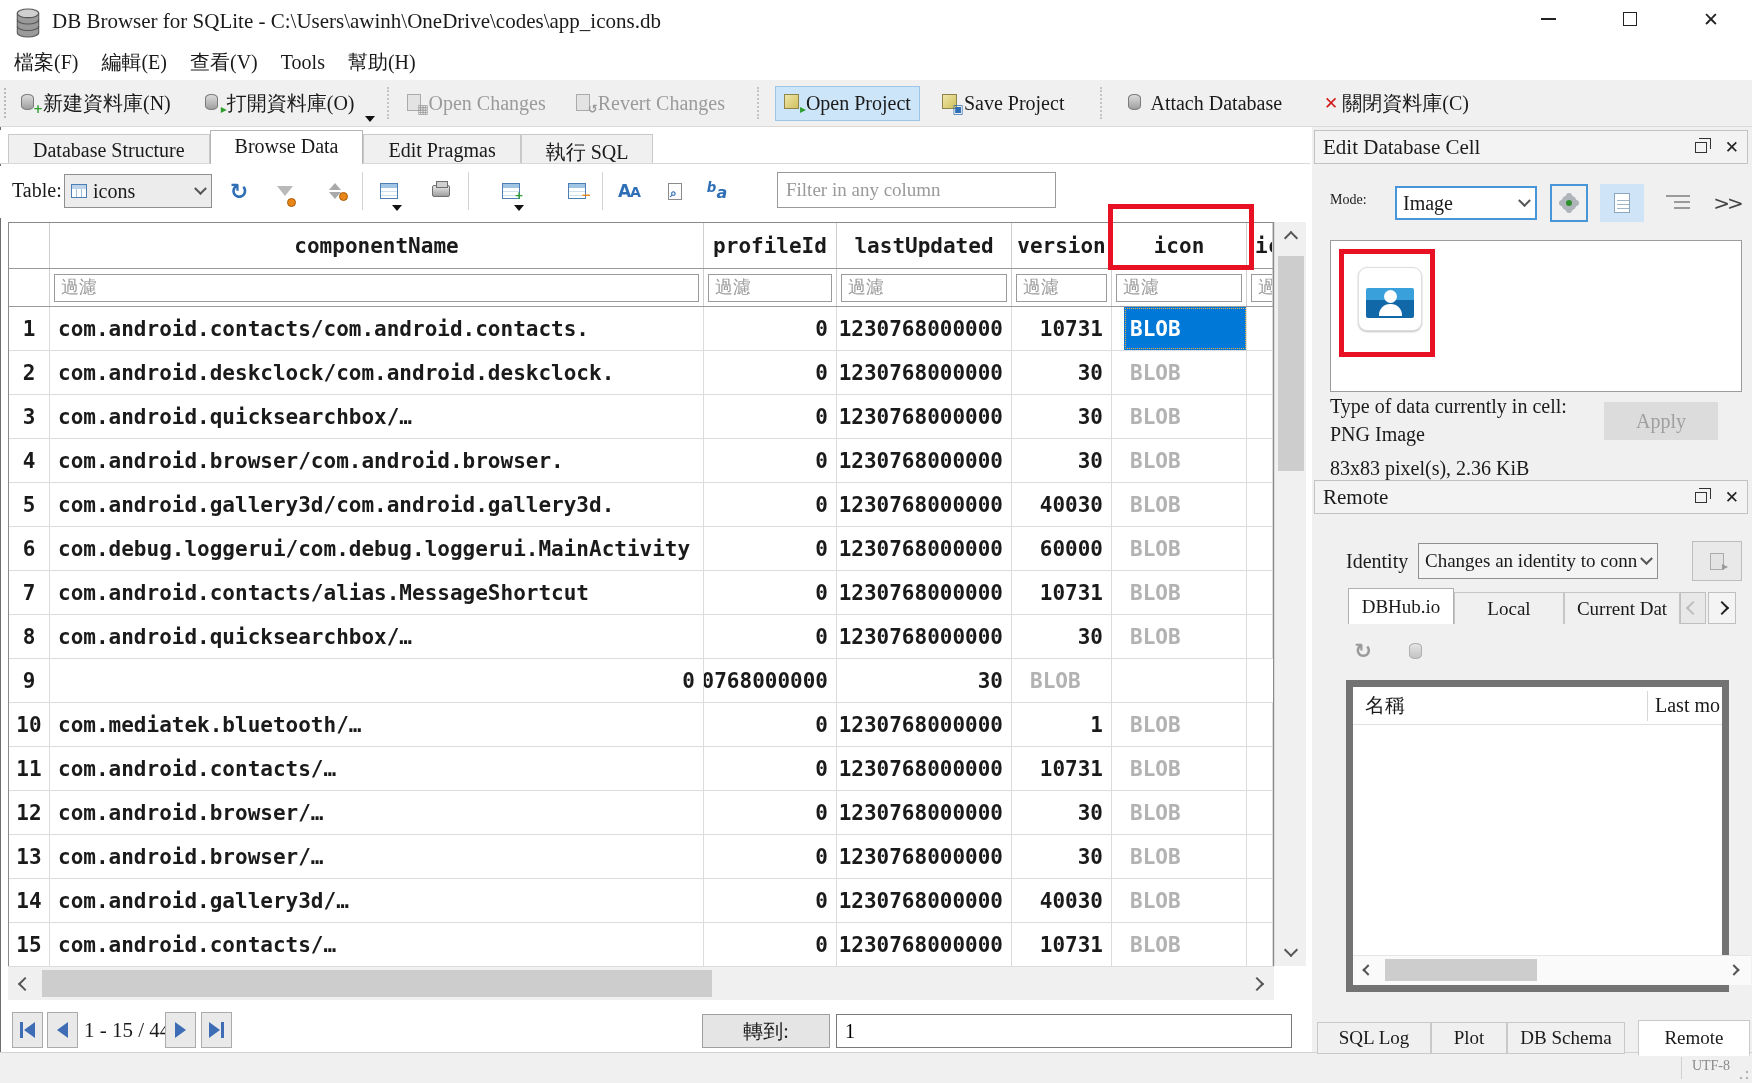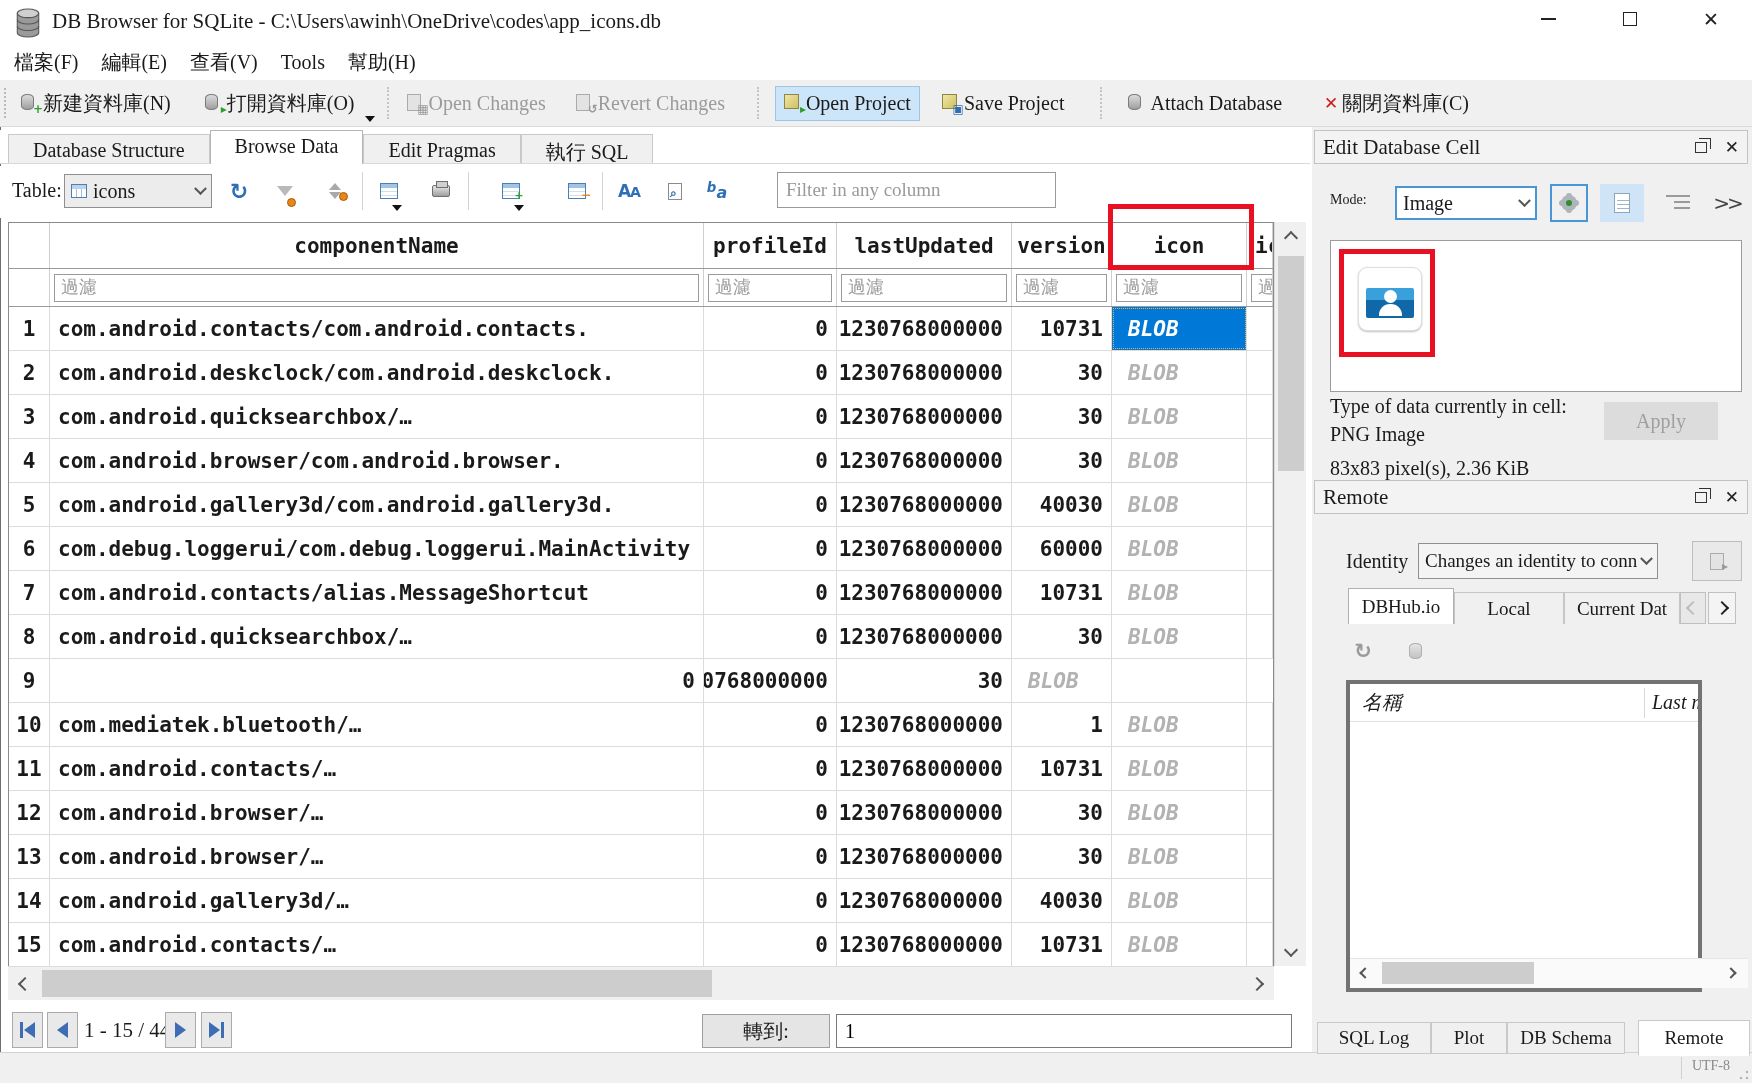--- a/index.html
+++ b/index.html
@@ -83,21 +83,21 @@
   .ghead .c { justify-content:center; font-size:21px; font-weight:bold; font-family:"DejaVu Sans Mono",monospace; }
   .ghead .c.extra { justify-content:flex-start; padding-left:8px; }
   .gfilter { height:38px; border-bottom:1px solid #9a9a9a; }
   .fin { margin:4px; height:28px; width:calc(100% - 8px); border:1px solid #9a9a9a; font-size:18px; padding:0 6px; font-family:"Liberation Serif",serif; }
   .fin::placeholder { color:#9c9c9c; }
   .trow { display:grid; grid-template-columns:41px 654px 133px 175px 100px 135px 26px; height:44px; border-bottom:1px solid #dcdcdc; font-family:"DejaVu Sans Mono",monospace; font-size:21px; font-weight:bold; }
   .trow > div { border-right:1px solid #dcdcdc; overflow:hidden; display:flex; align-items:center; white-space:nowrap; }
   .cell-num { justify-content:center; }
   .cell-name { padding-left:8px; }
   .cell-r { justify-content:flex-end; padding-right:8px; }
-  .cell-blob { padding-left:16px; color:#b2b2b2; font-style:italic; font-weight:bold; }
+  .cell-blob { padding-left:6px; color:#b2b2b2; font-weight:bold;margin-left:12px; }
   .cell-blob.sel { background:#0078d7; color:#fff; outline:1px dotted #f2b13c; outline-offset:-2px; }
 
   
   .sb { background:#f0f0f0; }
   .sb-thumb { background:#cdcdcd; }
   .chev { width:10px; height:10px; border-right:2px solid #555; border-bottom:2px solid #555; display:inline-block; }
   .chev.up { transform:rotate(-135deg); } .chev.down { transform:rotate(45deg); }
   .chev.left { transform:rotate(135deg); } .chev.right { transform:rotate(-45deg); }
   #vscroll { left:1274px; top:222px; width:32px; height:744px; border-left:1px solid #dcdcdc; }
   #hscroll { left:8px; top:966px; width:1266px; height:34px; border-top:1px solid #dcdcdc; }
@@ -144,21 +144,21 @@
   #preview-box { position:absolute; left:18px; top:113px; width:412px; height:152px; background:#fff; border:1px solid #9c9c9c; }
   .redbox { position:absolute; border:5px solid #e81123; }
   #contact-card { position:absolute; left:14px; top:13px; width:64px; height:64px; background:#fff; border-radius:9px; border:1px solid #dedede; box-shadow:0 1px 2px rgba(0,0,0,.25); overflow:hidden; }
   #contact-band { position:absolute; left:7px; right:7px; top:20px; height:30px; background:linear-gradient(#3aa0dc 0 12px,#1168a8 12px); border-radius:2px; }
   .p-head { position:absolute; left:25px; top:22px; width:13px; height:13px; border-radius:50%; background:#fff; }
   .p-body { position:absolute; left:20px; top:36px; width:23px; height:12px; border-radius:11px 11px 0 0; background:#fff; }
   .ptxt { position:absolute; left:18px; font-size:20px; }
   #apply-btn { position:absolute; left:292px; top:275px; width:114px; height:38px; background:#dcdcdc; color:#9f9f9f; font-size:20px; display:flex; align-items:center; justify-content:center; }
   .rtab { position:absolute; font-size:19px; border:1px solid #c6c6c6; border-bottom:none; background:#f0f0f0; display:flex; align-items:center; justify-content:center; height:32px; }
   .rtab.active { background:#fff; border-color:#b0b0b0; z-index:2; height:36px; }
-  #remote-list { position:absolute; left:34px; top:553px; width:356px; height:312px; background:#fff; border:4px solid #737373;font-style:italic; }
+  #remote-list { position:absolute; left:34px; top:553px; width:383px; height:312px; background:#fff; border:7px solid #737373; }
   #rl-header { height:38px; border-bottom:1px solid #e0e0e0; display:flex; align-items:center; font-size:20px; position:relative; overflow:hidden; }
   #rl-hsep { position:absolute; left:294px; top:4px; width:1px; height:30px; background:#d8d8d8; }
   #rl-scroll { position:absolute; left:0; bottom:0; width:398px; height:30px; background:#fafafa; border-top:1px solid #e5e5e5; }
   .ptab { position:absolute; top:895px; height:32px; font-size:19px; border:1px solid #c9c9c9; background:#f0f0f0; display:flex; align-items:center; justify-content:center; }
   .ptab.active { background:#fff; border-bottom-color:#fff; z-index:2; height:36px; top:893px; }
 </style>
 </head>
 <body>
 
 <div id="titlebar" class="abs">

